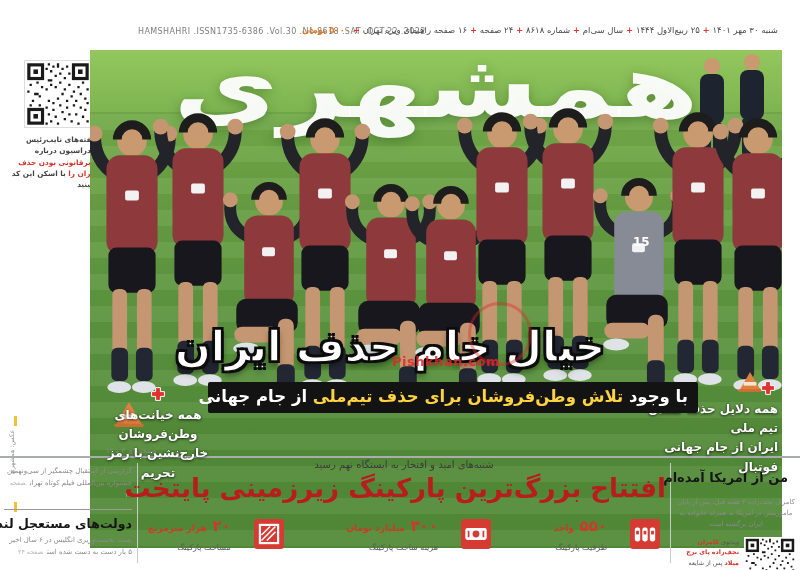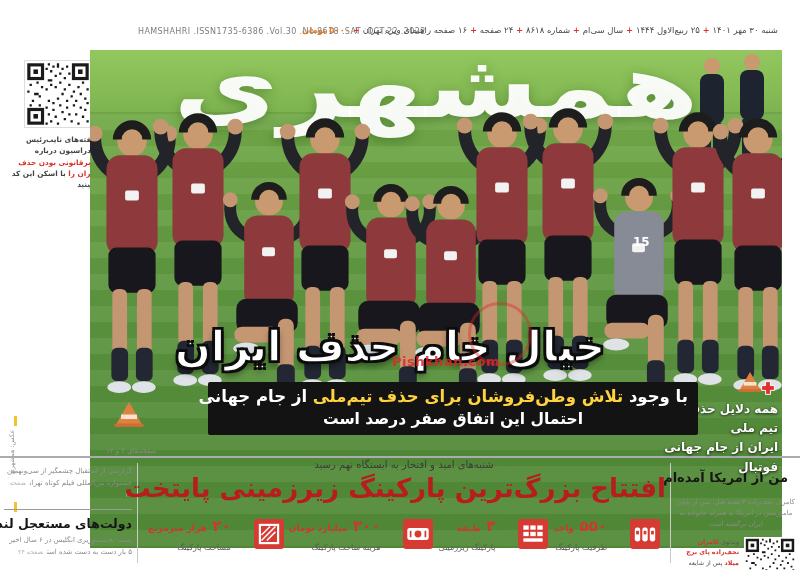--- a/index.html
+++ b/index.html
@@ -210,31 +210,37 @@
     <div class="headline">خیال خام حذف ایران</div>
     <div class="wm-ring"></div>
     <div class="watermark">Pishkhan.com</div>
 
     <div class="subband">
       <div class="l1">
         <span>با وجود</span>
         <span class="yellow">تلاش وطن‌فروشان برای حذف تیم‌ملی</span>
         <span>از جام جهانی</span>
       </div>
-      <div class="l2">احتمال این اتفاق صفر درصد است</div>
     </div>
 
     <div class="note note-right">
       <svg class="cross">
           <use href="#redcross"></use>
         </svg>
       <div>همه دلایل حذف نشدن تیم ملی</div>
       <div>ایران از جام جهانی فوتبال</div>
     </div>
 
+    <div class="note note-left">
+      <svg class="cross">
+          <use href="#redcross"></use>
+        </svg>
+      <div>همه خیانت‌های وطن‌فروشان</div>
+      <div>خارج‌نشین با رمز تحریم</div>
+    </div>
   </section>
 
   <div class="pages-note">صفحه‌های ۲ و ۱۲</div>
   <div class="rule"></div>
 
   <section>
     <div class="vdiv" style="left:137px"></div>
     <div class="vdiv" style="left:670px"></div>
 
     <div class="col-left">
@@ -262,38 +268,20 @@
                 <rect x="12.7" y="11" width="2.6" height="3.4"></rect>
                 <rect x="19.7" y="11" width="2.6" height="3.4"></rect>
               </g>
           </svg>
           <div class="stxt">
             <div class="sval"><span class="snum">۵۵۰</span> <span class="sunit">واحد</span></div>
             <div class="slab">ظرفیت پارکینگ</div>
           </div>
         </div>
 
-        <div class="stat">
-          <svg class="sicon" viewBox="0 0 28 28">
-            <rect width="28" height="28" rx="3" fill="#d63b33"></rect>
-            <g fill="#fff">
-                <rect x="5" y="6" width="5" height="4"></rect>
-                <rect x="11.5" y="6" width="5" height="4"></rect>
-                <rect x="18" y="6" width="5" height="4"></rect>
-                <rect x="5" y="12" width="5" height="4"></rect>
-                <rect x="11.5" y="12" width="5" height="4"></rect>
-                <rect x="18" y="12" width="5" height="4"></rect>
-                <rect x="5" y="18" width="18" height="3.2"></rect>
-              </g>
-          </svg>
-          <div class="stxt">
-            <div class="sval"><span class="snum">۳</span> <span class="sunit">طبقه</span></div>
-            <div class="slab">پارکینگ زیرزمینی</div>
-          </div>
-        </div>
 
         <div class="stat">
           <svg class="sicon" viewBox="0 0 28 28">
             <rect width="28" height="28" rx="3" fill="#d63b33"></rect>
             <rect x="4" y="8.5" width="20" height="11" rx="2" fill="#fff"></rect>
             <circle cx="14" cy="14" r="3.2" fill="#d63b33"></circle>
             <rect x="6.3" y="11" width="1.6" height="6" fill="#d63b33"></rect>
               <rect x="20.1" y="11" width="1.6" height="6" fill="#d63b33"></rect>
           </svg>
           <div class="stxt">

